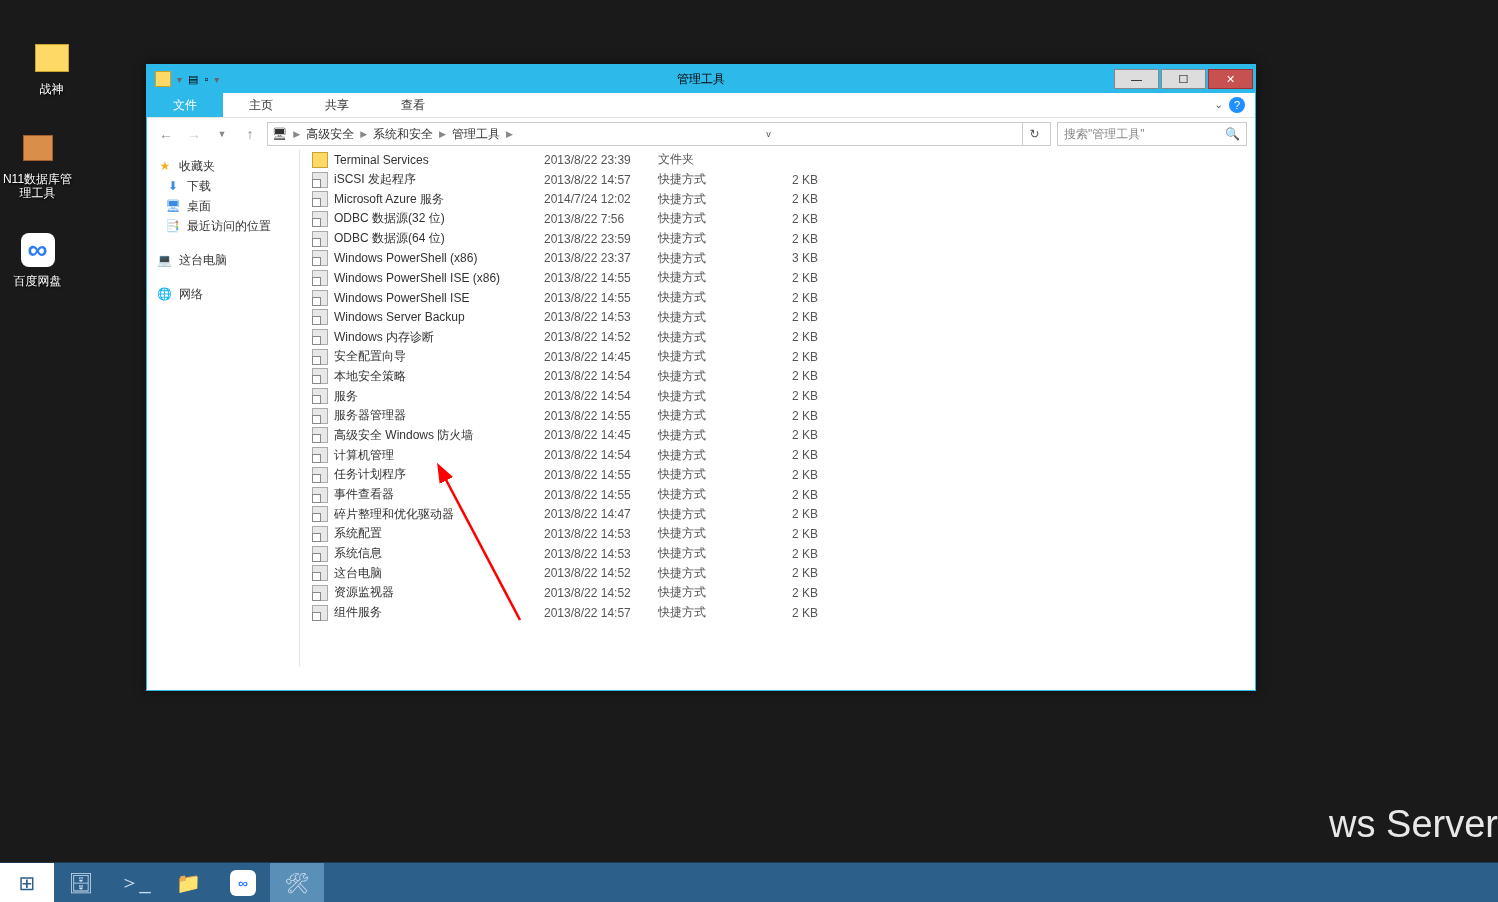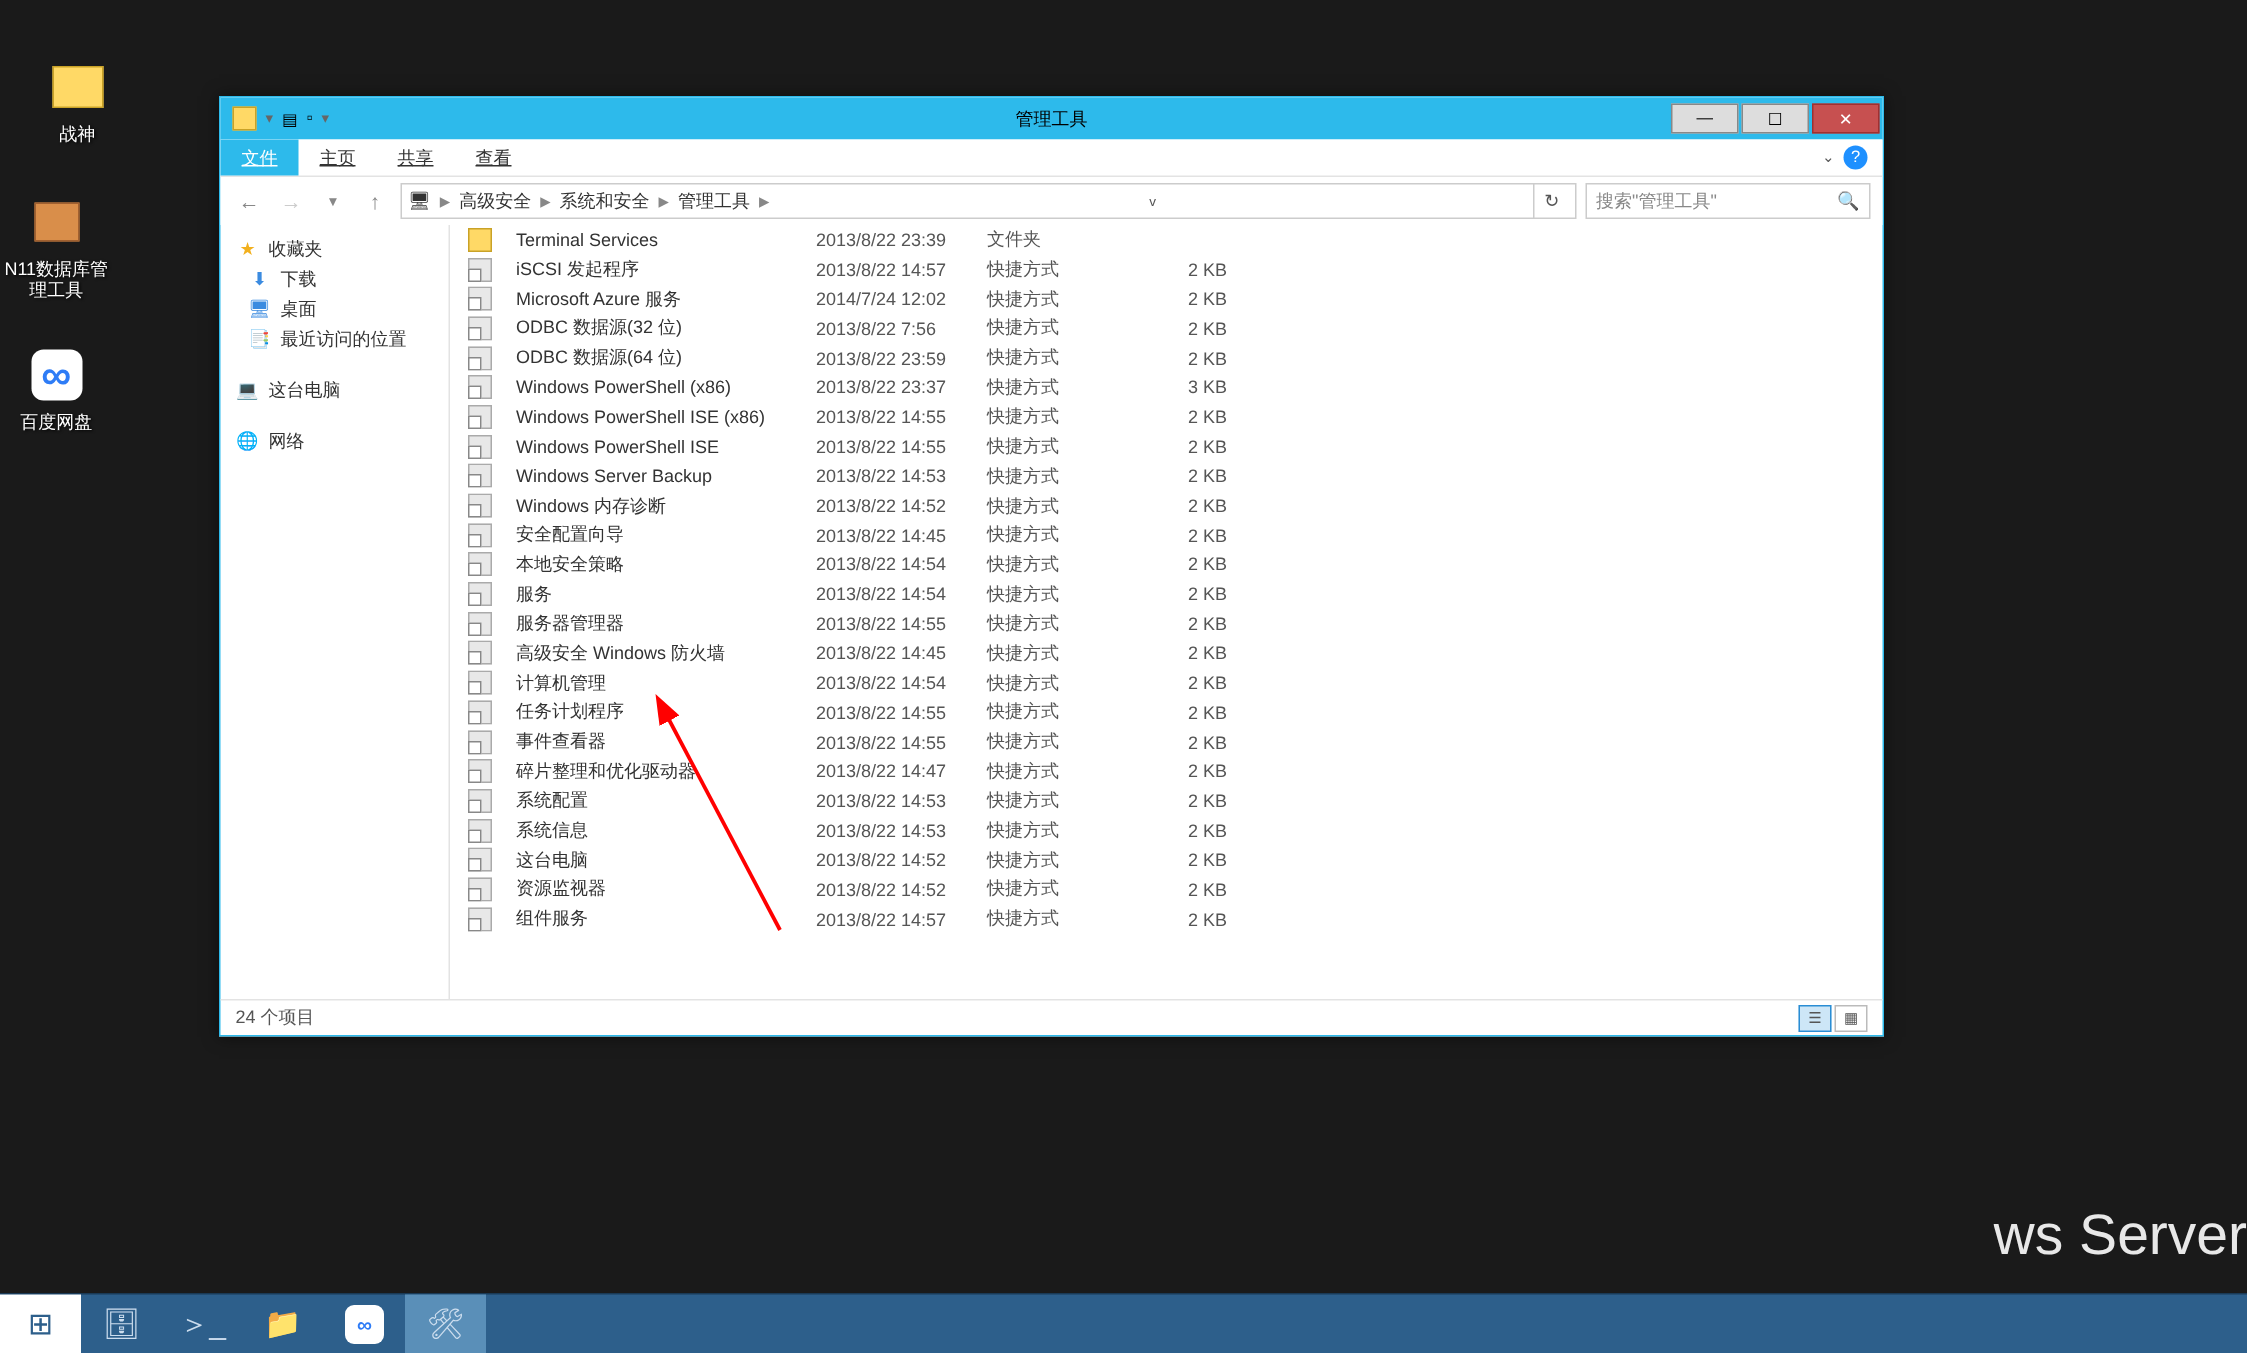--- a/index.html
+++ b/index.html
@@ -15,21 +15,21 @@
 
 .titlebar { height: 28px; background: #2dbaeb; display: flex; align-items: center; }
 .titlebar-left { display: flex; align-items: center; gap: 6px; padding-left: 8px; }
 .titlebar-icon { width: 16px; height: 16px; background: #ffd966; border: 1px solid #c9a227; }
 .titlebar-title { position: absolute; left: 50%; transform: translateX(-50%); color: #000; font-size: 12px; }
 .titlebar-right { margin-left: auto; display: flex; }
 .win-btn { width: 45px; height: 20px; display: flex; align-items: center; justify-content: center; font-size: 11px; cursor: pointer; border: 1px solid #888; background: #ddd; margin-right: 2px; }
 .win-btn.close { background: #c75050; color: #fff; border-color: #a03030; }
 
 .ribbon { height: 25px; background: #fff; border-bottom: 1px solid #e3e3e3; display: flex; align-items: center; position: relative; }
-.ribbon-tab { padding: 0 14px; font-size: 12px; color: #333; height: 100%; display: flex; align-items: center; cursor: pointer; text-decoration: underline; }
+.ribbon-tab { padding: 0 26px; font-size: 12px; color: #333; height: 100%; display: flex; align-items: center; cursor: pointer; }
 .ribbon-tab.active { background: #2dbaeb; color: #fff; }
 .ribbon-help { position: absolute; right: 10px; top: 4px; width: 16px; height: 16px; border-radius: 50%; background: #1e90ff; color: #fff; font-size: 11px; text-align: center; line-height: 16px; cursor: pointer; }
 .ribbon-expand { position: absolute; right: 32px; top: 6px; font-size: 10px; color: #555; cursor: pointer; }
 
 .address-row { height: 32px; display: flex; align-items: center; padding: 4px 8px; gap: 6px; background: #fff; }
 .nav-arrow { width: 22px; height: 22px; display: flex; align-items: center; justify-content: center; color: #888; font-size: 14px; cursor: pointer; }
 .address-bar { flex: 1; height: 24px; border: 1px solid #ccc; display: flex; align-items: center; padding: 0 4px; font-size: 12px; color: #333; }
 .breadcrumb-seg { padding: 0 4px; cursor: pointer; }
 .breadcrumb-sep { color: #888; font-size: 9px; padding: 0 2px; }
 .refresh-btn { width: 24px; height: 24px; display: flex; align-items: center; justify-content: center; color: #555; cursor: pointer; border-left: 1px solid #ccc; margin-left: auto; }
@@ -48,21 +48,21 @@
 .columns-header { display: flex; height: 24px; border-bottom: 1px solid #e8e8e8; font-size: 12px; color: #1e5b9e; align-items: center; }
 .col { padding: 0 8px; border-right: 1px solid #f0f0f0; height: 100%; display: flex; align-items: center; cursor: pointer; }
 .col-name { width: 236px; padding-left: 12px; position: relative; }
 .col-date { width: 114px; }
 .col-type { width: 108px; }
 .col-size { width: 74px; justify-content: flex-end; padding-right: 14px; text-align: right; }
 .sort-ind { position: absolute; left: 50%; top: -1px; font-size: 8px; color: #555; }
 
 .file-row { display: flex; height: 19.7px; align-items: center; font-size: 12px; color: #333; cursor: pointer; }
 .cell { padding: 0 8px; white-space: nowrap; overflow: hidden; }
-.cell-name { width: 236px; padding-left: 12px; display: flex; align-items: center; gap: 16px; }
+.cell-name { width: 236px; padding-left: 12px; display: flex; align-items: center; gap: 6px; }
 .cell-date { width: 114px; color: #555; }
 .cell-type { width: 108px; color: #555; }
 .cell-size { width: 74px; text-align: right; padding-right: 14px; color: #555; }
 .file-icon { width: 16px; height: 16px; display: inline-flex; align-items: center; justify-content: center; font-size: 11px; flex-shrink: 0; }
 
 .statusbar { height: 24px; border-top: 1px solid #e3e3e3; display: flex; align-items: center; padding: 0 10px; font-size: 12px; color: #555; }
 .statusbar .view-btns { margin-left: auto; display: flex; gap: 2px; }
 .view-btn { width: 22px; height: 18px; border: 1px solid #bbb; display: flex; align-items: center; justify-content: center; font-size: 10px; cursor: pointer; }
 .view-btn.active { background: #cde6f7; border-color: #2a8dd4; }
 
@@ -400,27 +400,20 @@
               <span>组件服务</span>
             </div>
             <div class="cell cell-date">2013/8/22 14:57</div>
             <div class="cell cell-type">快捷方式</div>
             <div class="cell cell-size">2 KB</div>
           </div>
         </div>
     </div>
   </div>
 
-  <div class="statusbar">
-    <span>24 个项目</span>
-    <div class="view-btns">
-      <div class="view-btn active">☰</div>
-      <div class="view-btn">▦</div>
-    </div>
-  </div>
 </div>
 
 <svg class="arrow-annot" style="left:430px; top:460px;" width="110" height="170">
   <defs>
       <marker id="ah" markerWidth="10" markerHeight="10" refX="2" refY="3" orient="auto">
         <path d="M0,0 L0,6 L8,3 z" fill="#ff0000"></path>
       </marker>
     </defs>
   <line x1="90" y1="160" x2="14" y2="16" stroke="#ff0000" stroke-width="2.5" marker-end="url(#ah)"></line>
 </svg>

